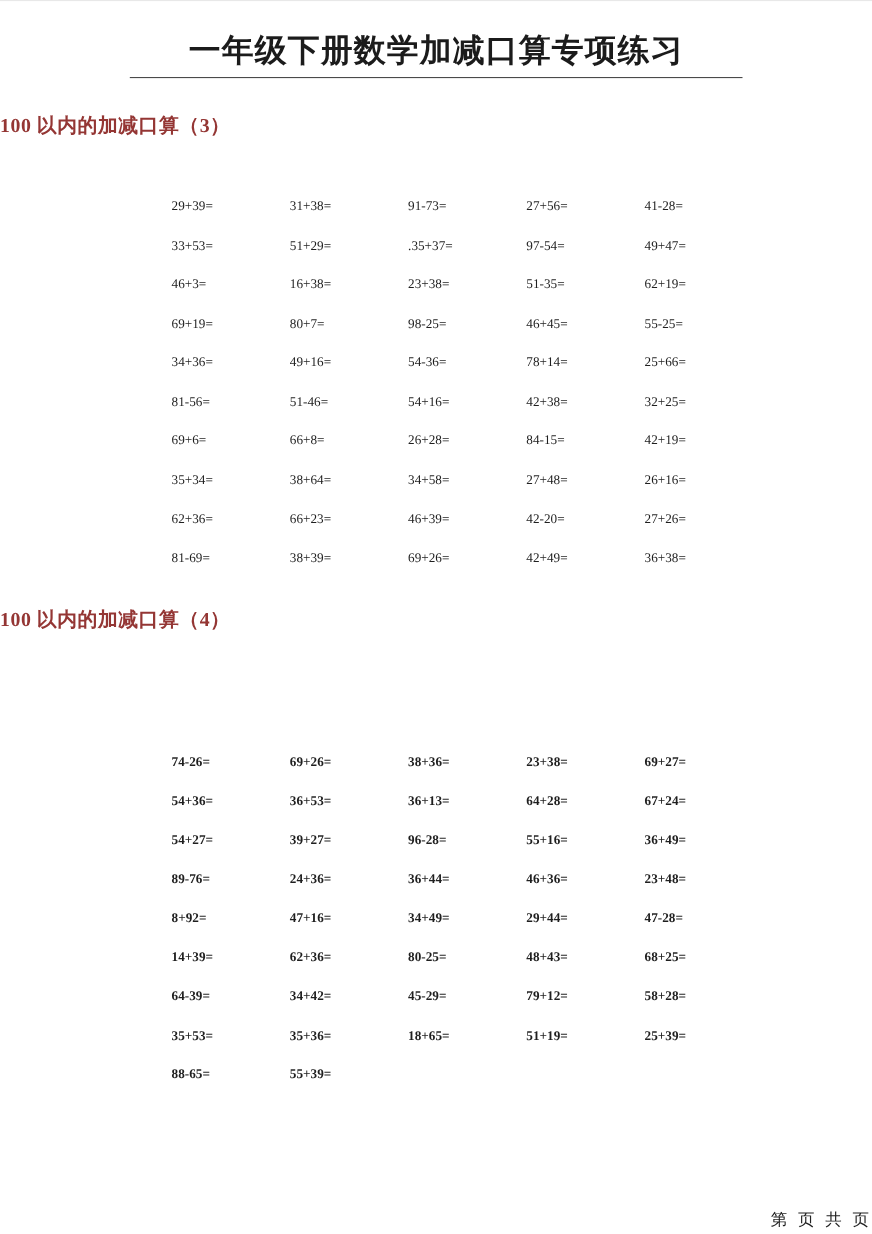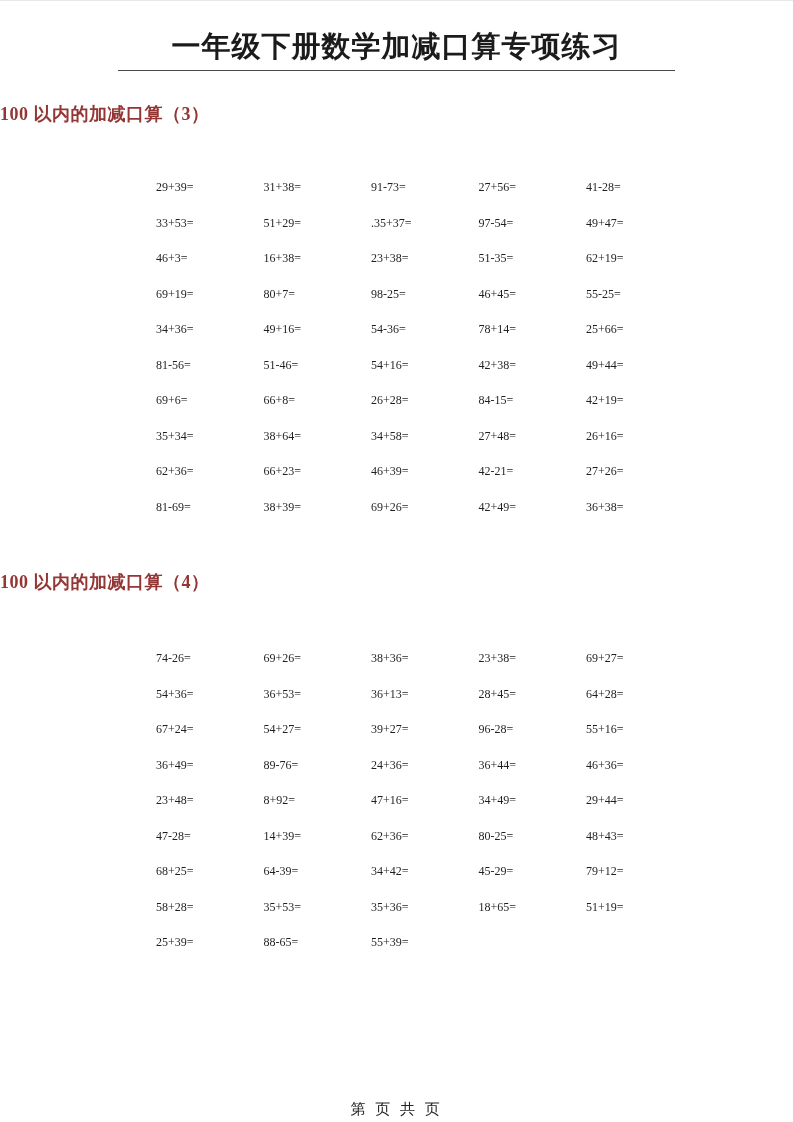--- a/index.html
+++ b/index.html
@@ -45,43 +45,43 @@
     width: 100%;
     margin: 0;
     font-family: "Liberation Serif", serif;
     font-weight: 700;
     font-size: 18px;
     line-height: 1.2;
     color: var(--accent, #943634);
     letter-spacing: 0.5px;
   }
   #heading-0 { top: 103px; }
-  #heading-1 { top: 571px; }
+  #heading-1 { top: 552px; }
   .grid {
     position: absolute;
     left: 156px;
     display: grid;
     grid-template-columns: repeat(5, 107.5px);
     grid-auto-rows: 35.5px;
     font-size: 12px;
     line-height: 1.18;
     color: #1f1f1f;
   }
   #grid-0 { top: 179px; }
-  #grid-1 { top: 650px; }
+  #grid-1 { top: 684px; font-weight: bold; }
   .cell {
     white-space: nowrap;
     text-align: left;
   }
   .footer {
     position: absolute;
     top: 1099px;
     left: 0;
     width: 100%;
-    text-align: center;
+    text-align: right;
     font-size: 15px;
     letter-spacing: 3px;
     color: #222222;
   }
 </style>
 </head>
 <body>
 
 <div class="page">
 
@@ -114,55 +114,54 @@
       <div class="cell">55-25=</div>
       <div class="cell">34+36=</div>
       <div class="cell">49+16=</div>
       <div class="cell">54-36=</div>
       <div class="cell">78+14=</div>
       <div class="cell">25+66=</div>
       <div class="cell">81-56=</div>
       <div class="cell">51-46=</div>
       <div class="cell">54+16=</div>
       <div class="cell">42+38=</div>
-      <div class="cell">49+44=</div>
+      <div class="cell">32+25=</div>
       <div class="cell">69+6=</div>
       <div class="cell">66+8=</div>
       <div class="cell">26+28=</div>
       <div class="cell">84-15=</div>
       <div class="cell">42+19=</div>
       <div class="cell">35+34=</div>
       <div class="cell">38+64=</div>
       <div class="cell">34+58=</div>
       <div class="cell">27+48=</div>
       <div class="cell">26+16=</div>
       <div class="cell">62+36=</div>
       <div class="cell">66+23=</div>
       <div class="cell">46+39=</div>
-      <div class="cell">42-21=</div>
+      <div class="cell">42-20=</div>
       <div class="cell">27+26=</div>
       <div class="cell">81-69=</div>
       <div class="cell">38+39=</div>
       <div class="cell">69+26=</div>
       <div class="cell">42+49=</div>
       <div class="cell">36+38=</div>
     </div>
 
   <h2 class="sec-heading" id="heading-1">100 以内的加减口算（4）</h2>
 
   <div class="grid" id="grid-1">
       <div class="cell">74-26=</div>
       <div class="cell">69+26=</div>
       <div class="cell">38+36=</div>
       <div class="cell">23+38=</div>
       <div class="cell">69+27=</div>
       <div class="cell">54+36=</div>
       <div class="cell">36+53=</div>
       <div class="cell">36+13=</div>
-      <div class="cell">28+45=</div>
       <div class="cell">64+28=</div>
       <div class="cell">67+24=</div>
       <div class="cell">54+27=</div>
       <div class="cell">39+27=</div>
       <div class="cell">96-28=</div>
       <div class="cell">55+16=</div>
       <div class="cell">36+49=</div>
       <div class="cell">89-76=</div>
       <div class="cell">24+36=</div>
       <div class="cell">36+44=</div>

